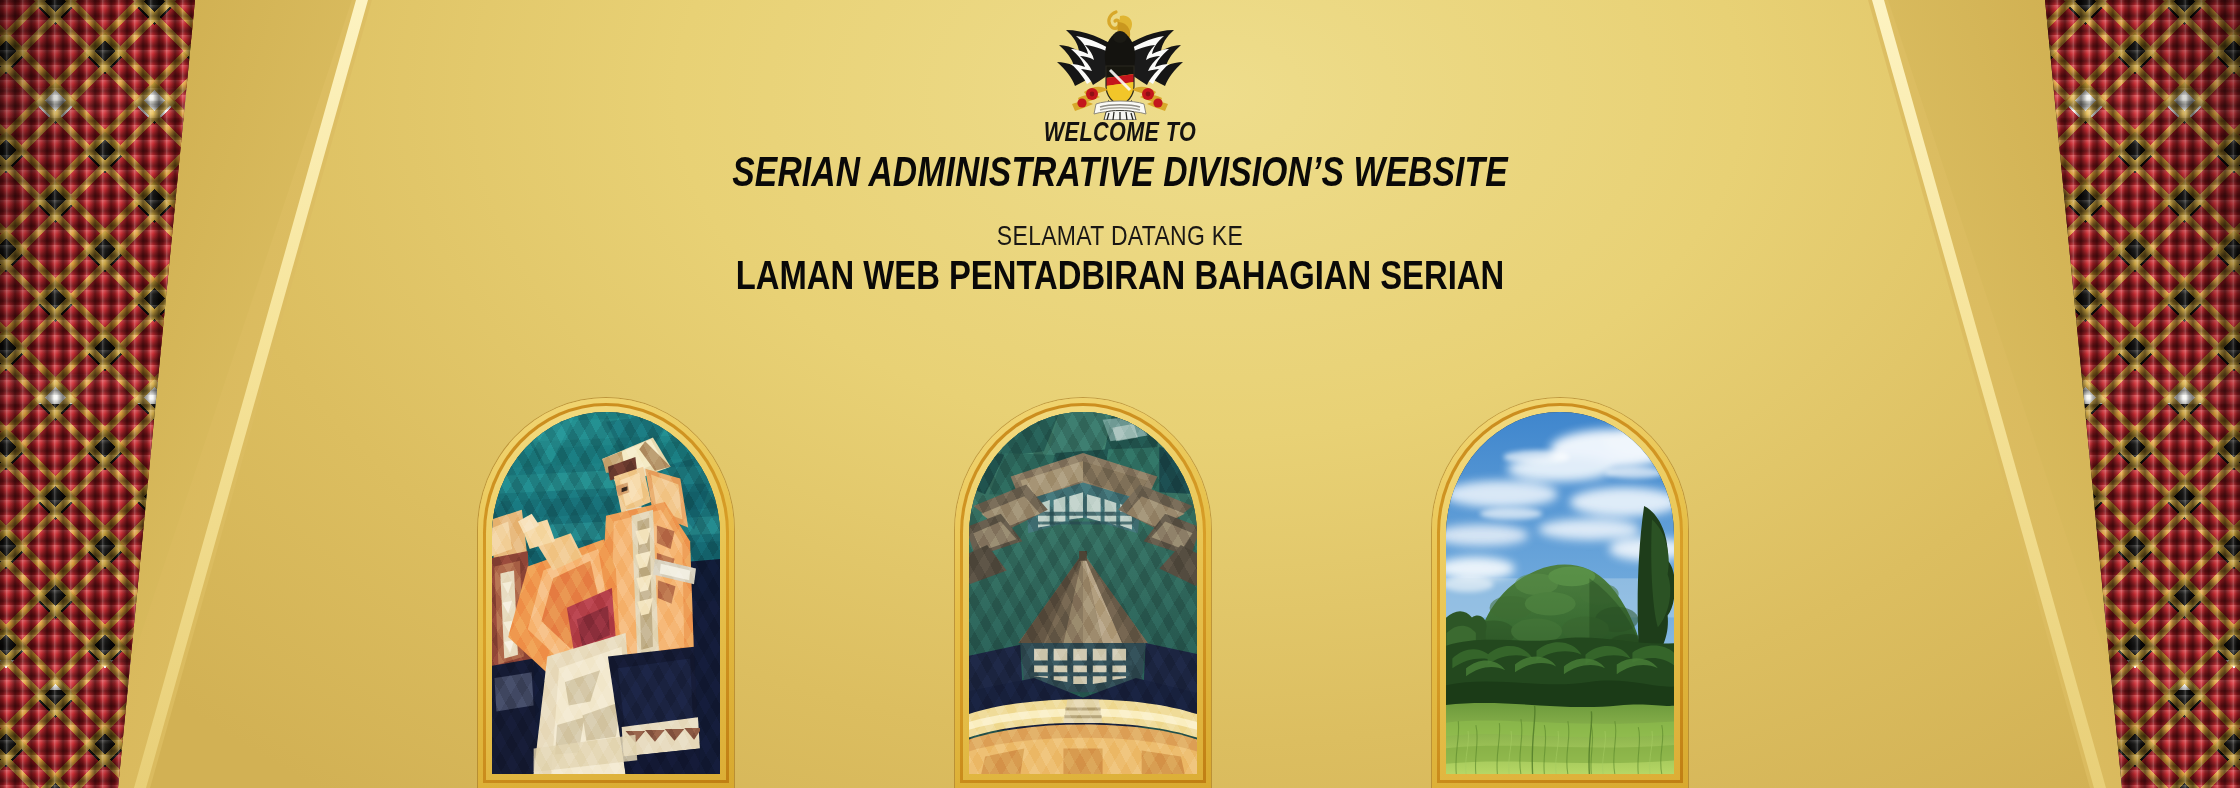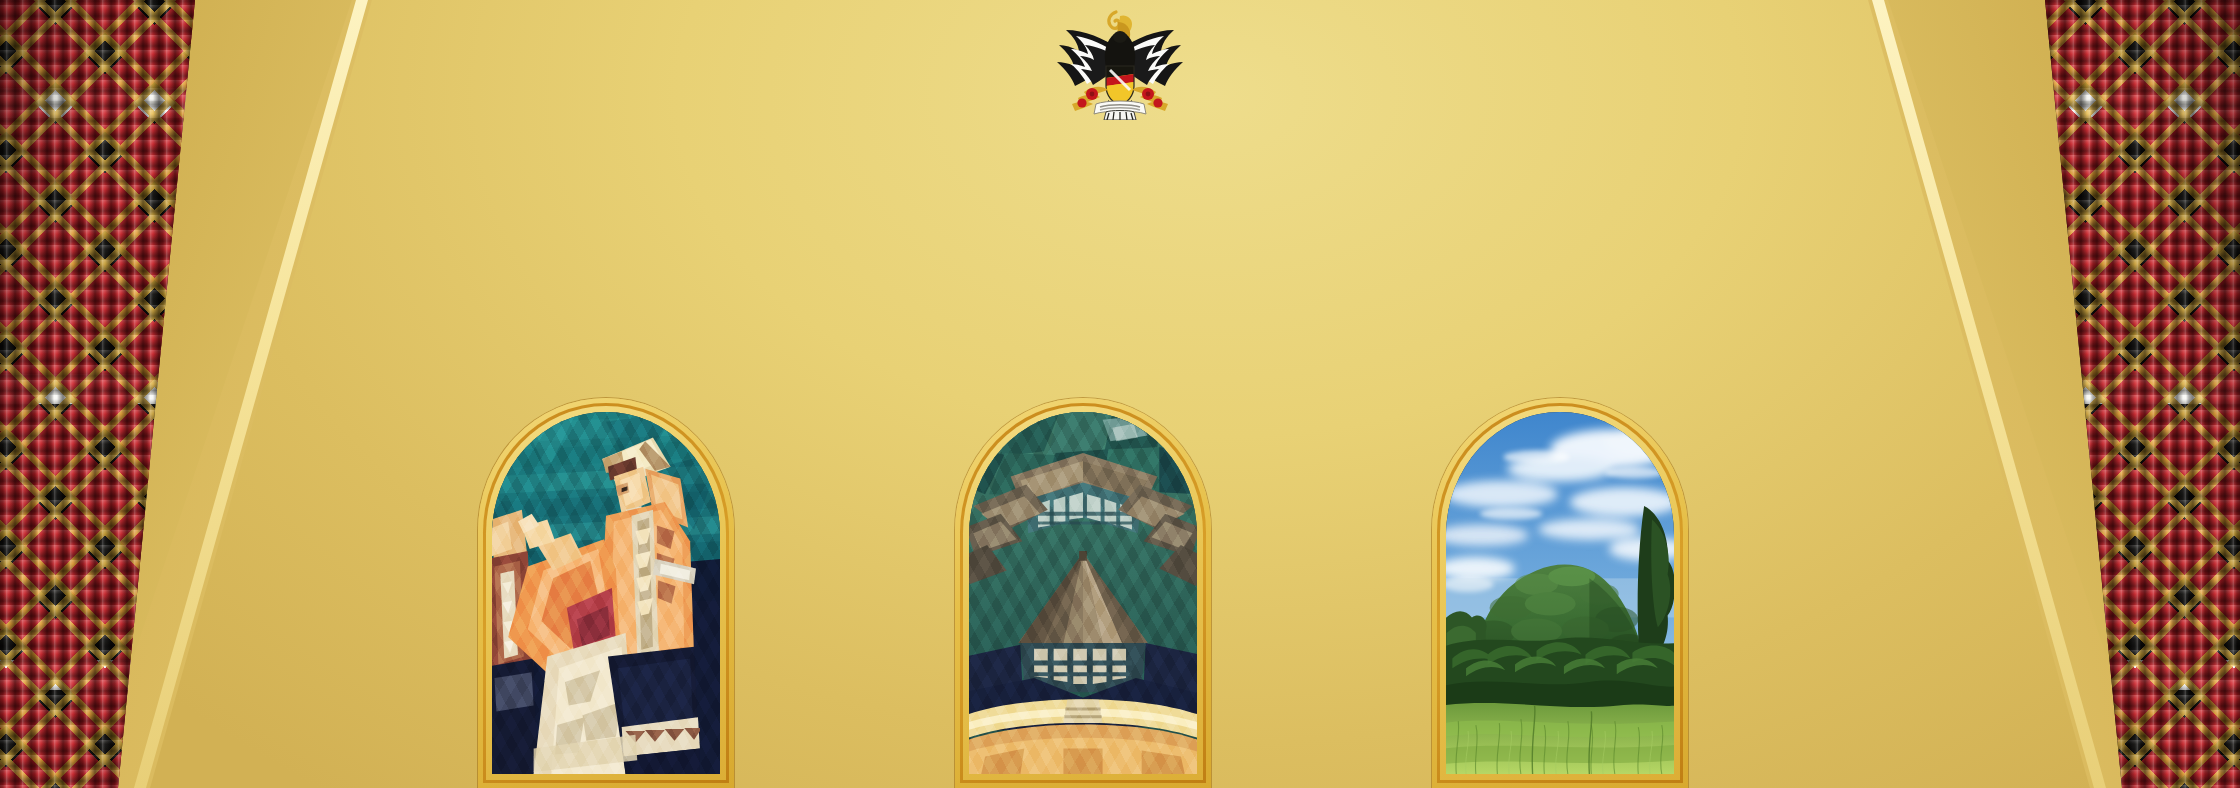--- a/index.html
+++ b/index.html
@@ -294,20 +294,27 @@
       <g stroke="#24241e" stroke-width="1.3">
         <path d="M65 109 L63 116"></path>
           <path d="M70 108 L69 116"></path>
           <path d="M76 108 L76 116"></path>
         <path d="M82 108 L83 116"></path>
           <path d="M87 109 L89 116"></path>
       </g>
     </svg>
   </div>
 
+  <div id="text-block">
+    <div class="line-en-small">WELCOME TO</div>
+    <div class="line-en-big">SERIAN ADMINISTRATIVE DIVISION’S WEBSITE</div>
+    <div class="gap"></div>
+    <div class="line-ms-small">SELAMAT DATANG KE</div>
+    <div class="line-ms-big">LAMAN WEB PENTADBIRAN BAHAGIAN SERIAN</div>
+  </div>
 
   <div class="frame" id="frame-1">
     <div class="frame-mid">
     <div class="frame-in">
       <div class="photo">
         <div class="poly">
           <svg viewBox="0 0 240 370" preserveAspectRatio="xMidYMid slice" xmlns="http://www.w3.org/2000/svg">
             <defs>
               <linearGradient id="g-teal" x1="0" y1="0" x2="0" y2="1">
                 <stop offset="0" stop-color="#1d7d7e"></stop>

